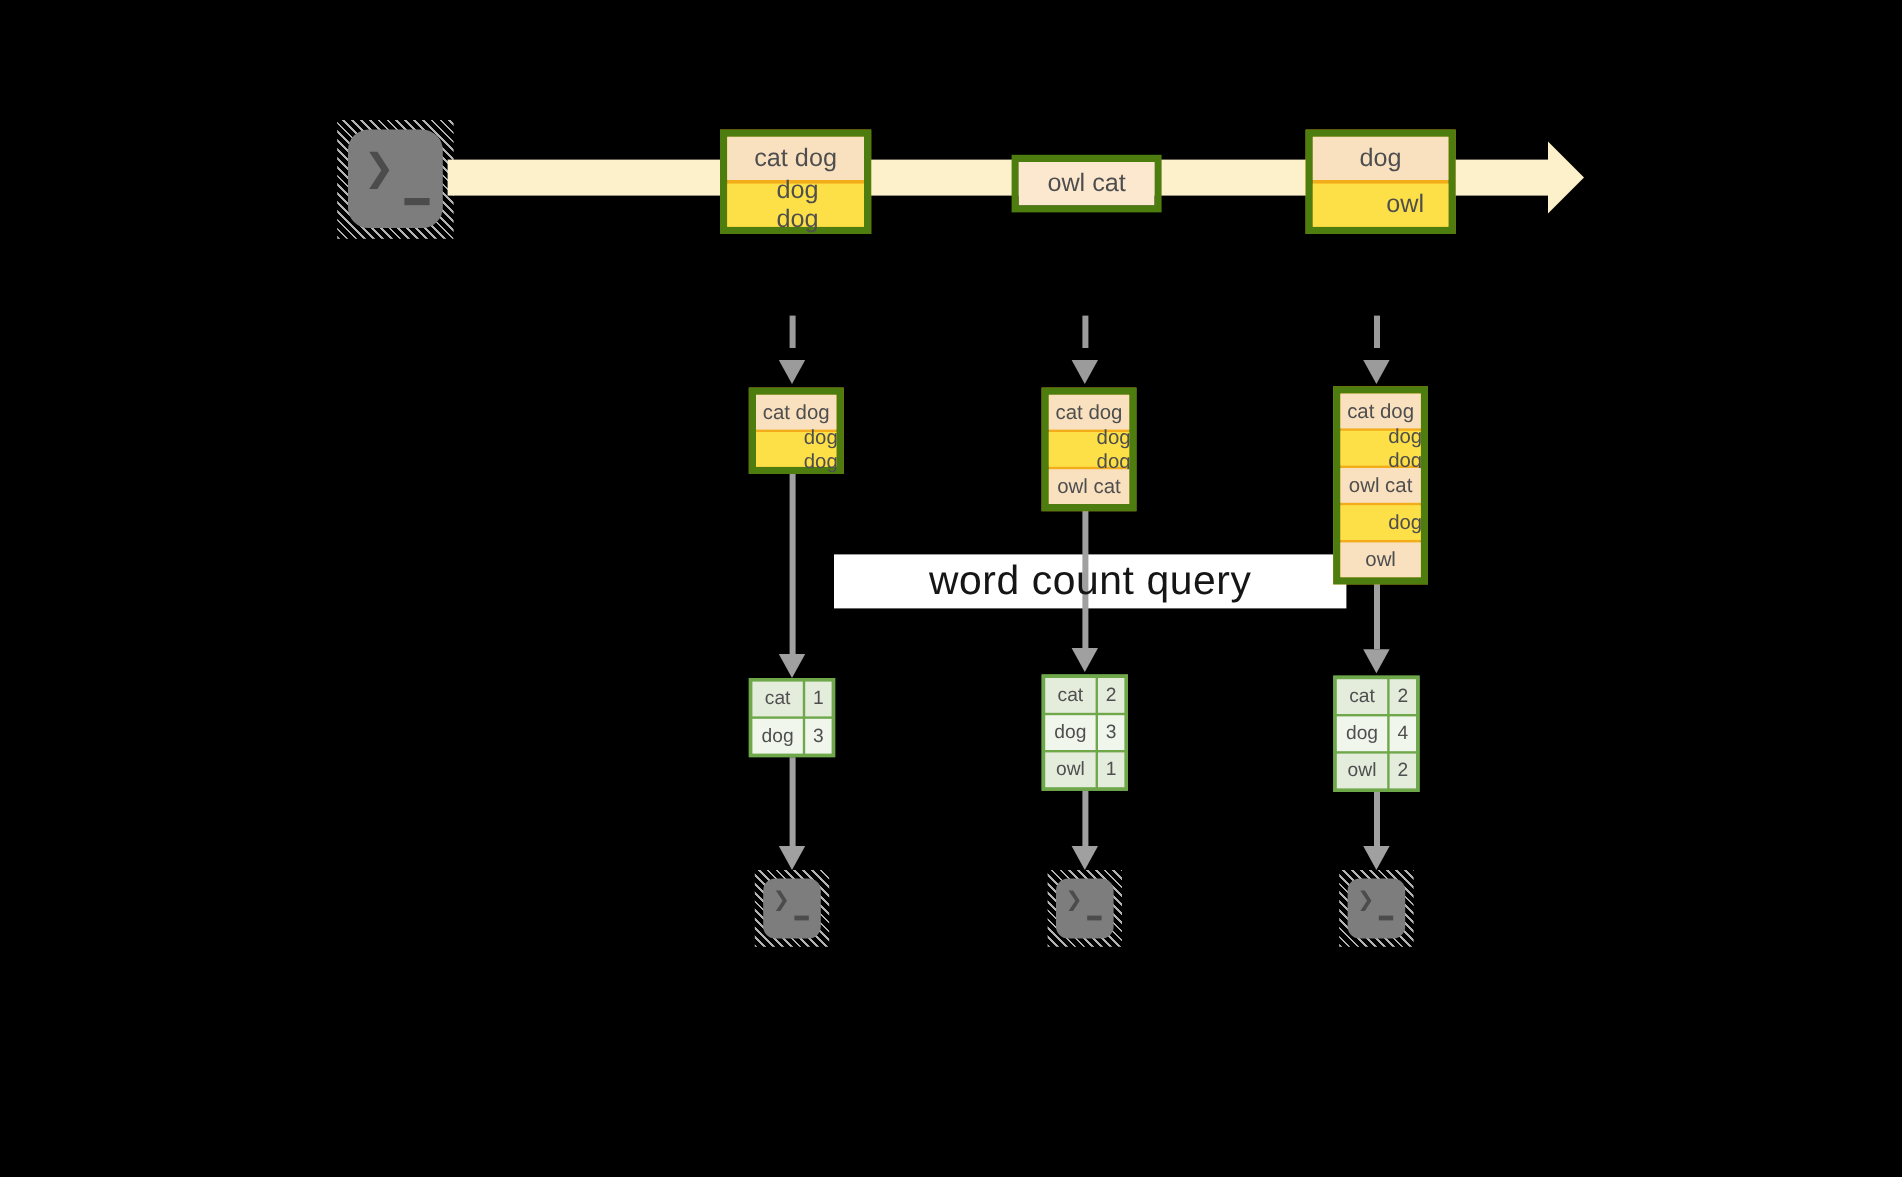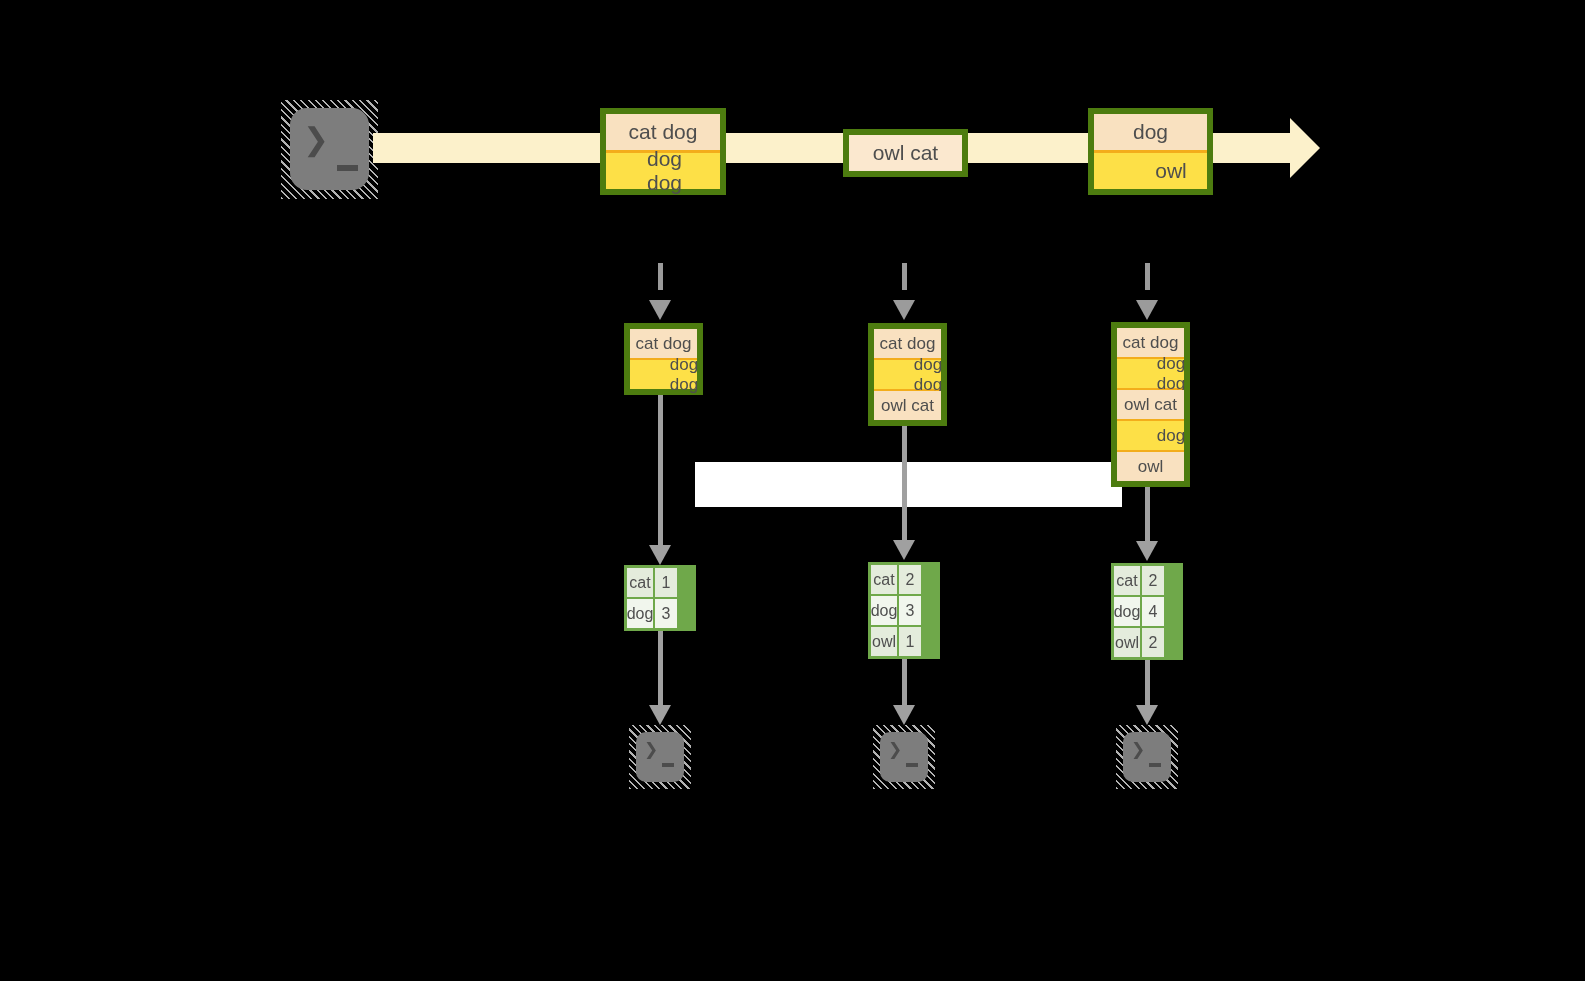--- a/index.html
+++ b/index.html
@@ -42,21 +42,21 @@
   
   .qband{position:absolute;left:695px;top:462px;width:427px;height:45px;background:#ffffff;z-index:1;}
   .qlabel{position:absolute;left:695px;top:462px;width:427px;height:45px;z-index:5;
     display:flex;align-items:center;justify-content:center;
     font-size:34px;font-weight:300;letter-spacing:.5px;color:#151515;}
   
   .gtable{position:absolute;width:72px;border:3px solid #6fa84a;background:#6fa84a;z-index:3;
     display:flex;flex-direction:column;gap:2px;box-sizing:border-box;}
   .gtable .trow{display:flex;gap:2px;height:29px;}
   .gtable .cell{display:flex;align-items:center;justify-content:center;color:#4f4f4f;font-size:16px;}
-  .gtable .word{width:26px;}
+  .gtable .word{width:42px;}
   .gtable .num{width:22px;}
   .g-a{background:#e4ecdc;}
   .g-b{background:#f1f6ed;}
 </style>
 </head>
 <body>
 
 <div id="canvas">
 
   <div class="term term-big" style="left:281px;top:100px;">
@@ -99,20 +99,21 @@
   </div>
   <div class="obox buf" style="left:1111px;top:322px;width:67px;">
     <div class="row fill-a">cat dog</div>
     <div class="row fill-b">dog dog</div>
     <div class="row fill-a">owl cat</div>
     <div class="row fill-b">dog</div>
     <div class="row fill-a">owl</div>
   </div>
 
   <div class="qband"></div>
+  <div class="qlabel">word count query</div>
 
   <div class="vline" style="left:658px;top:389px;height:156px;"></div>
   <div class="ahead" style="left:649px;top:545px;border-top-color:#a0a0a0;"></div>
   <div class="vline" style="left:902px;top:420px;height:120px;"></div>
   <div class="ahead" style="left:893px;top:540px;border-top-color:#a0a0a0;"></div>
   <div class="vline" style="left:1145px;top:481px;height:60px;"></div>
   <div class="ahead" style="left:1136px;top:541px;border-top-color:#a0a0a0;"></div>
 
   <div class="gtable" style="left:624px;top:565px;">
     <div class="trow">

